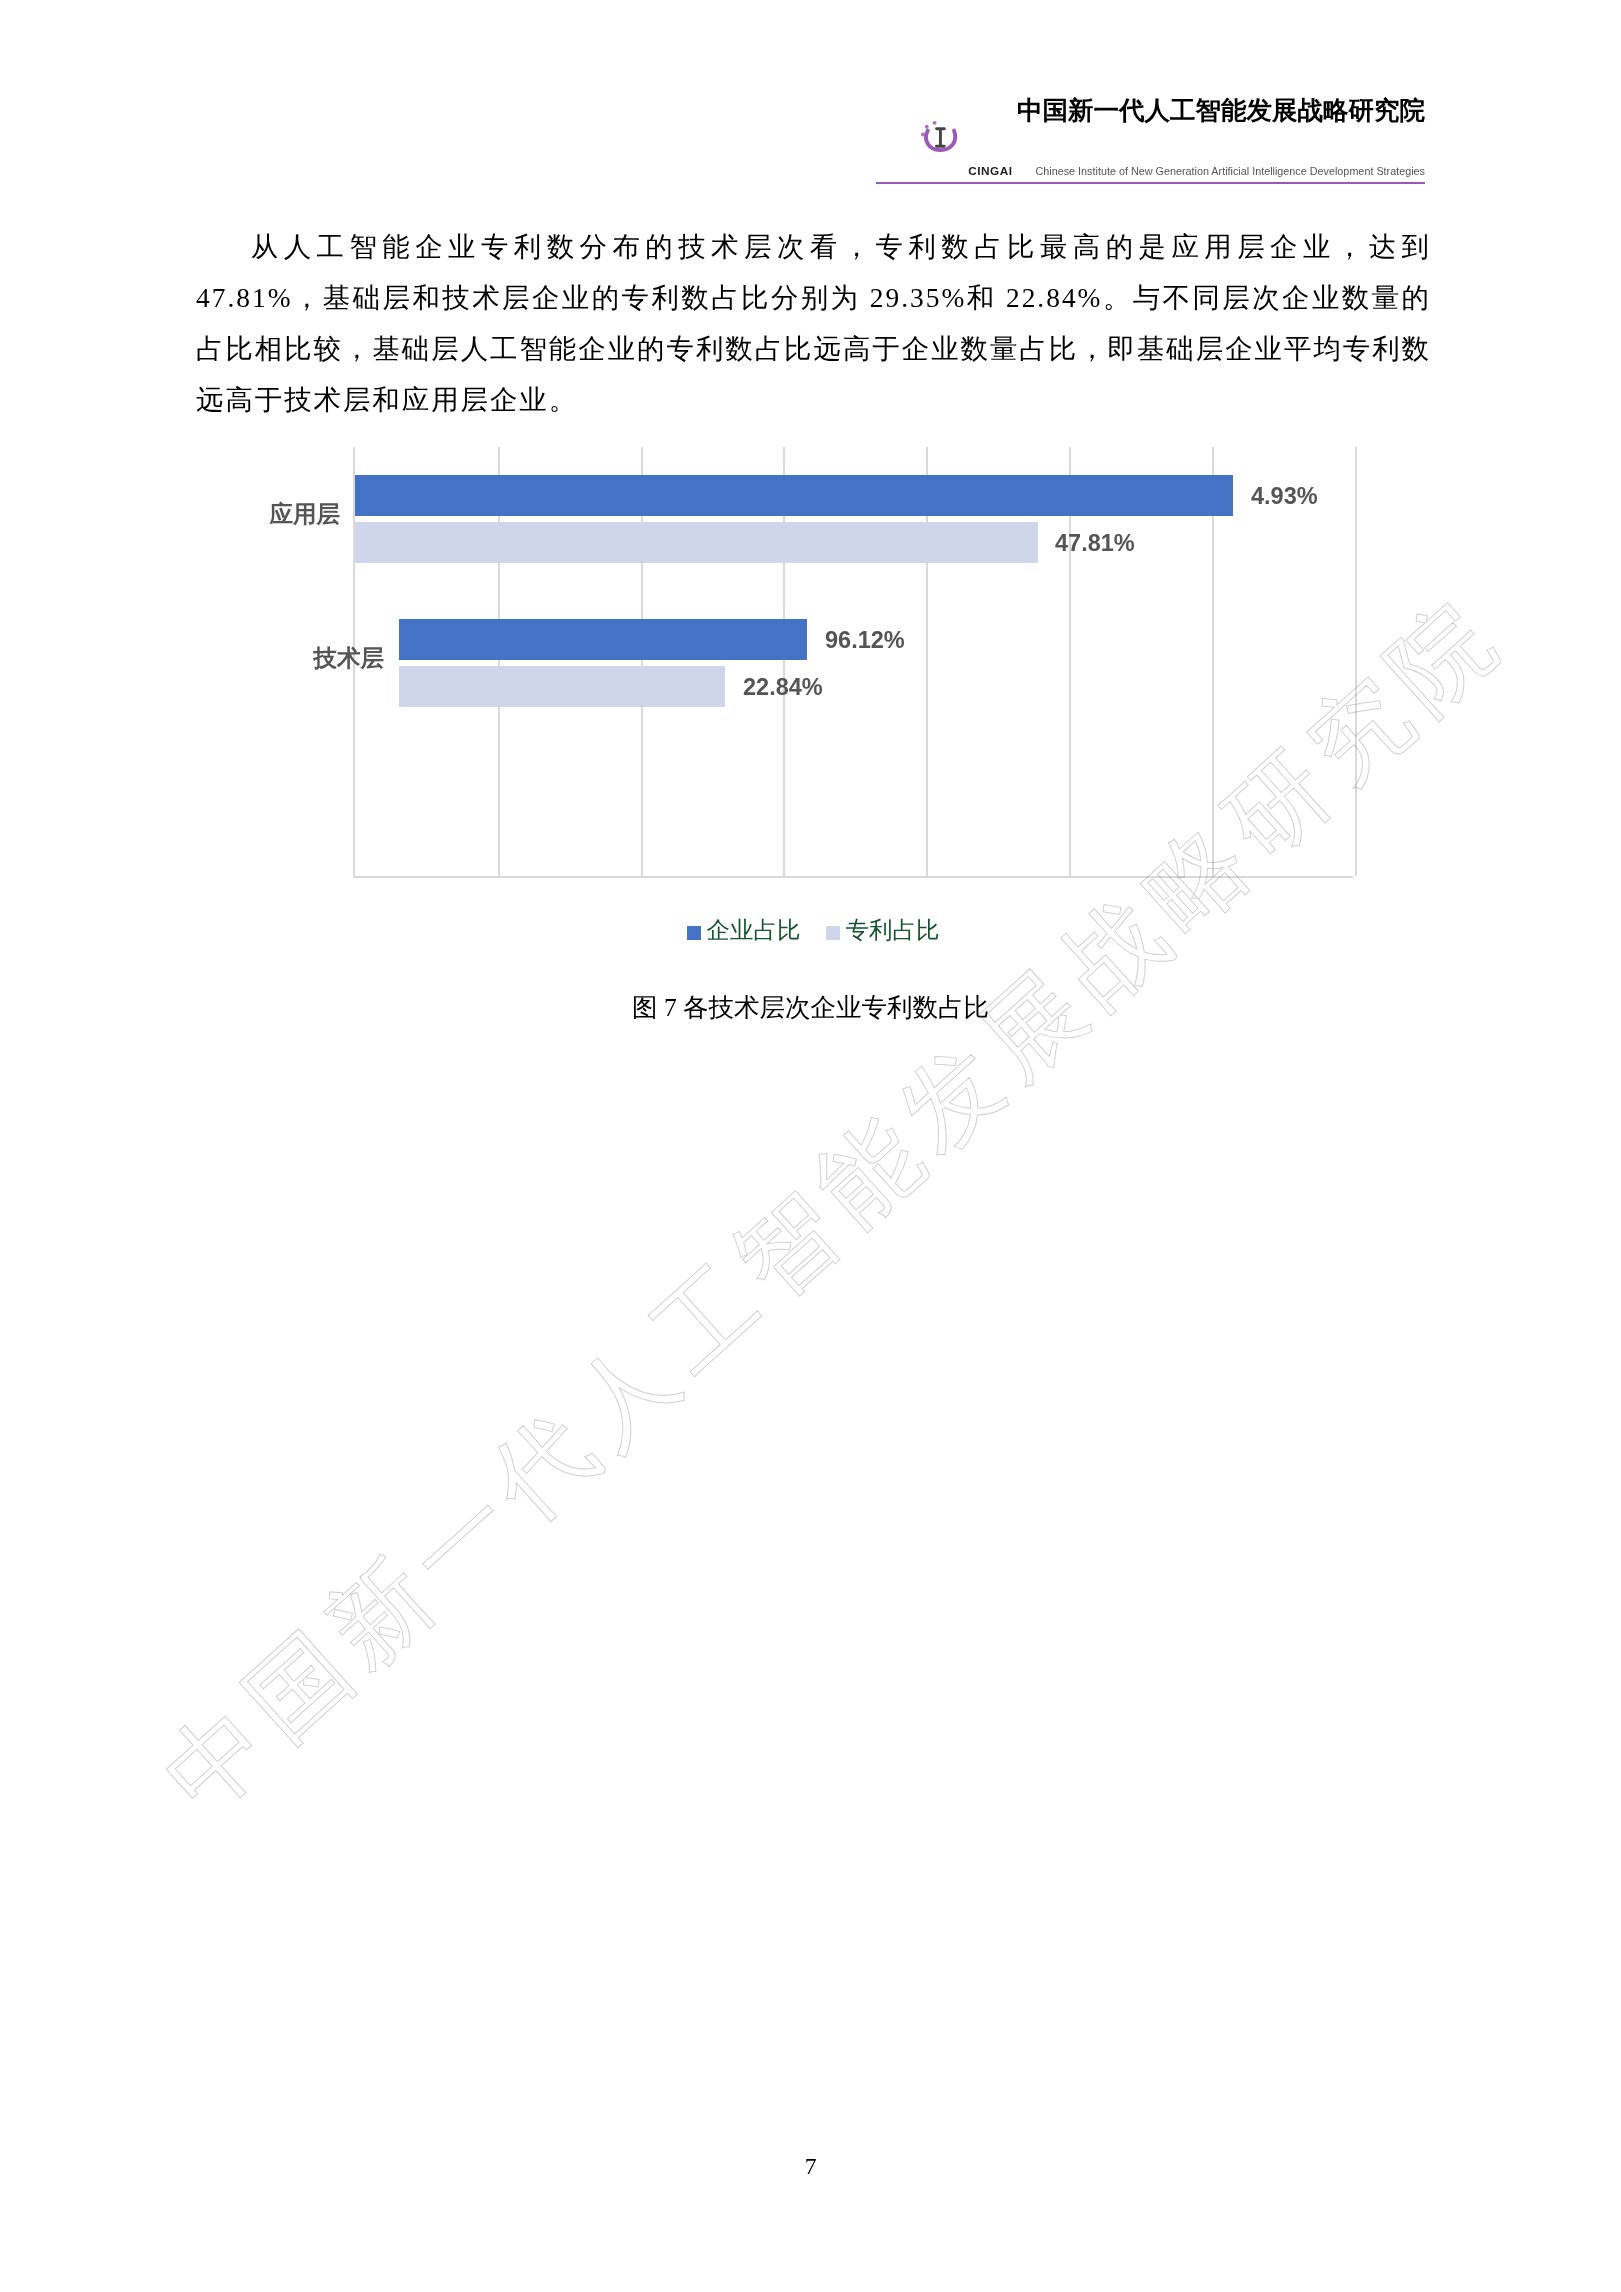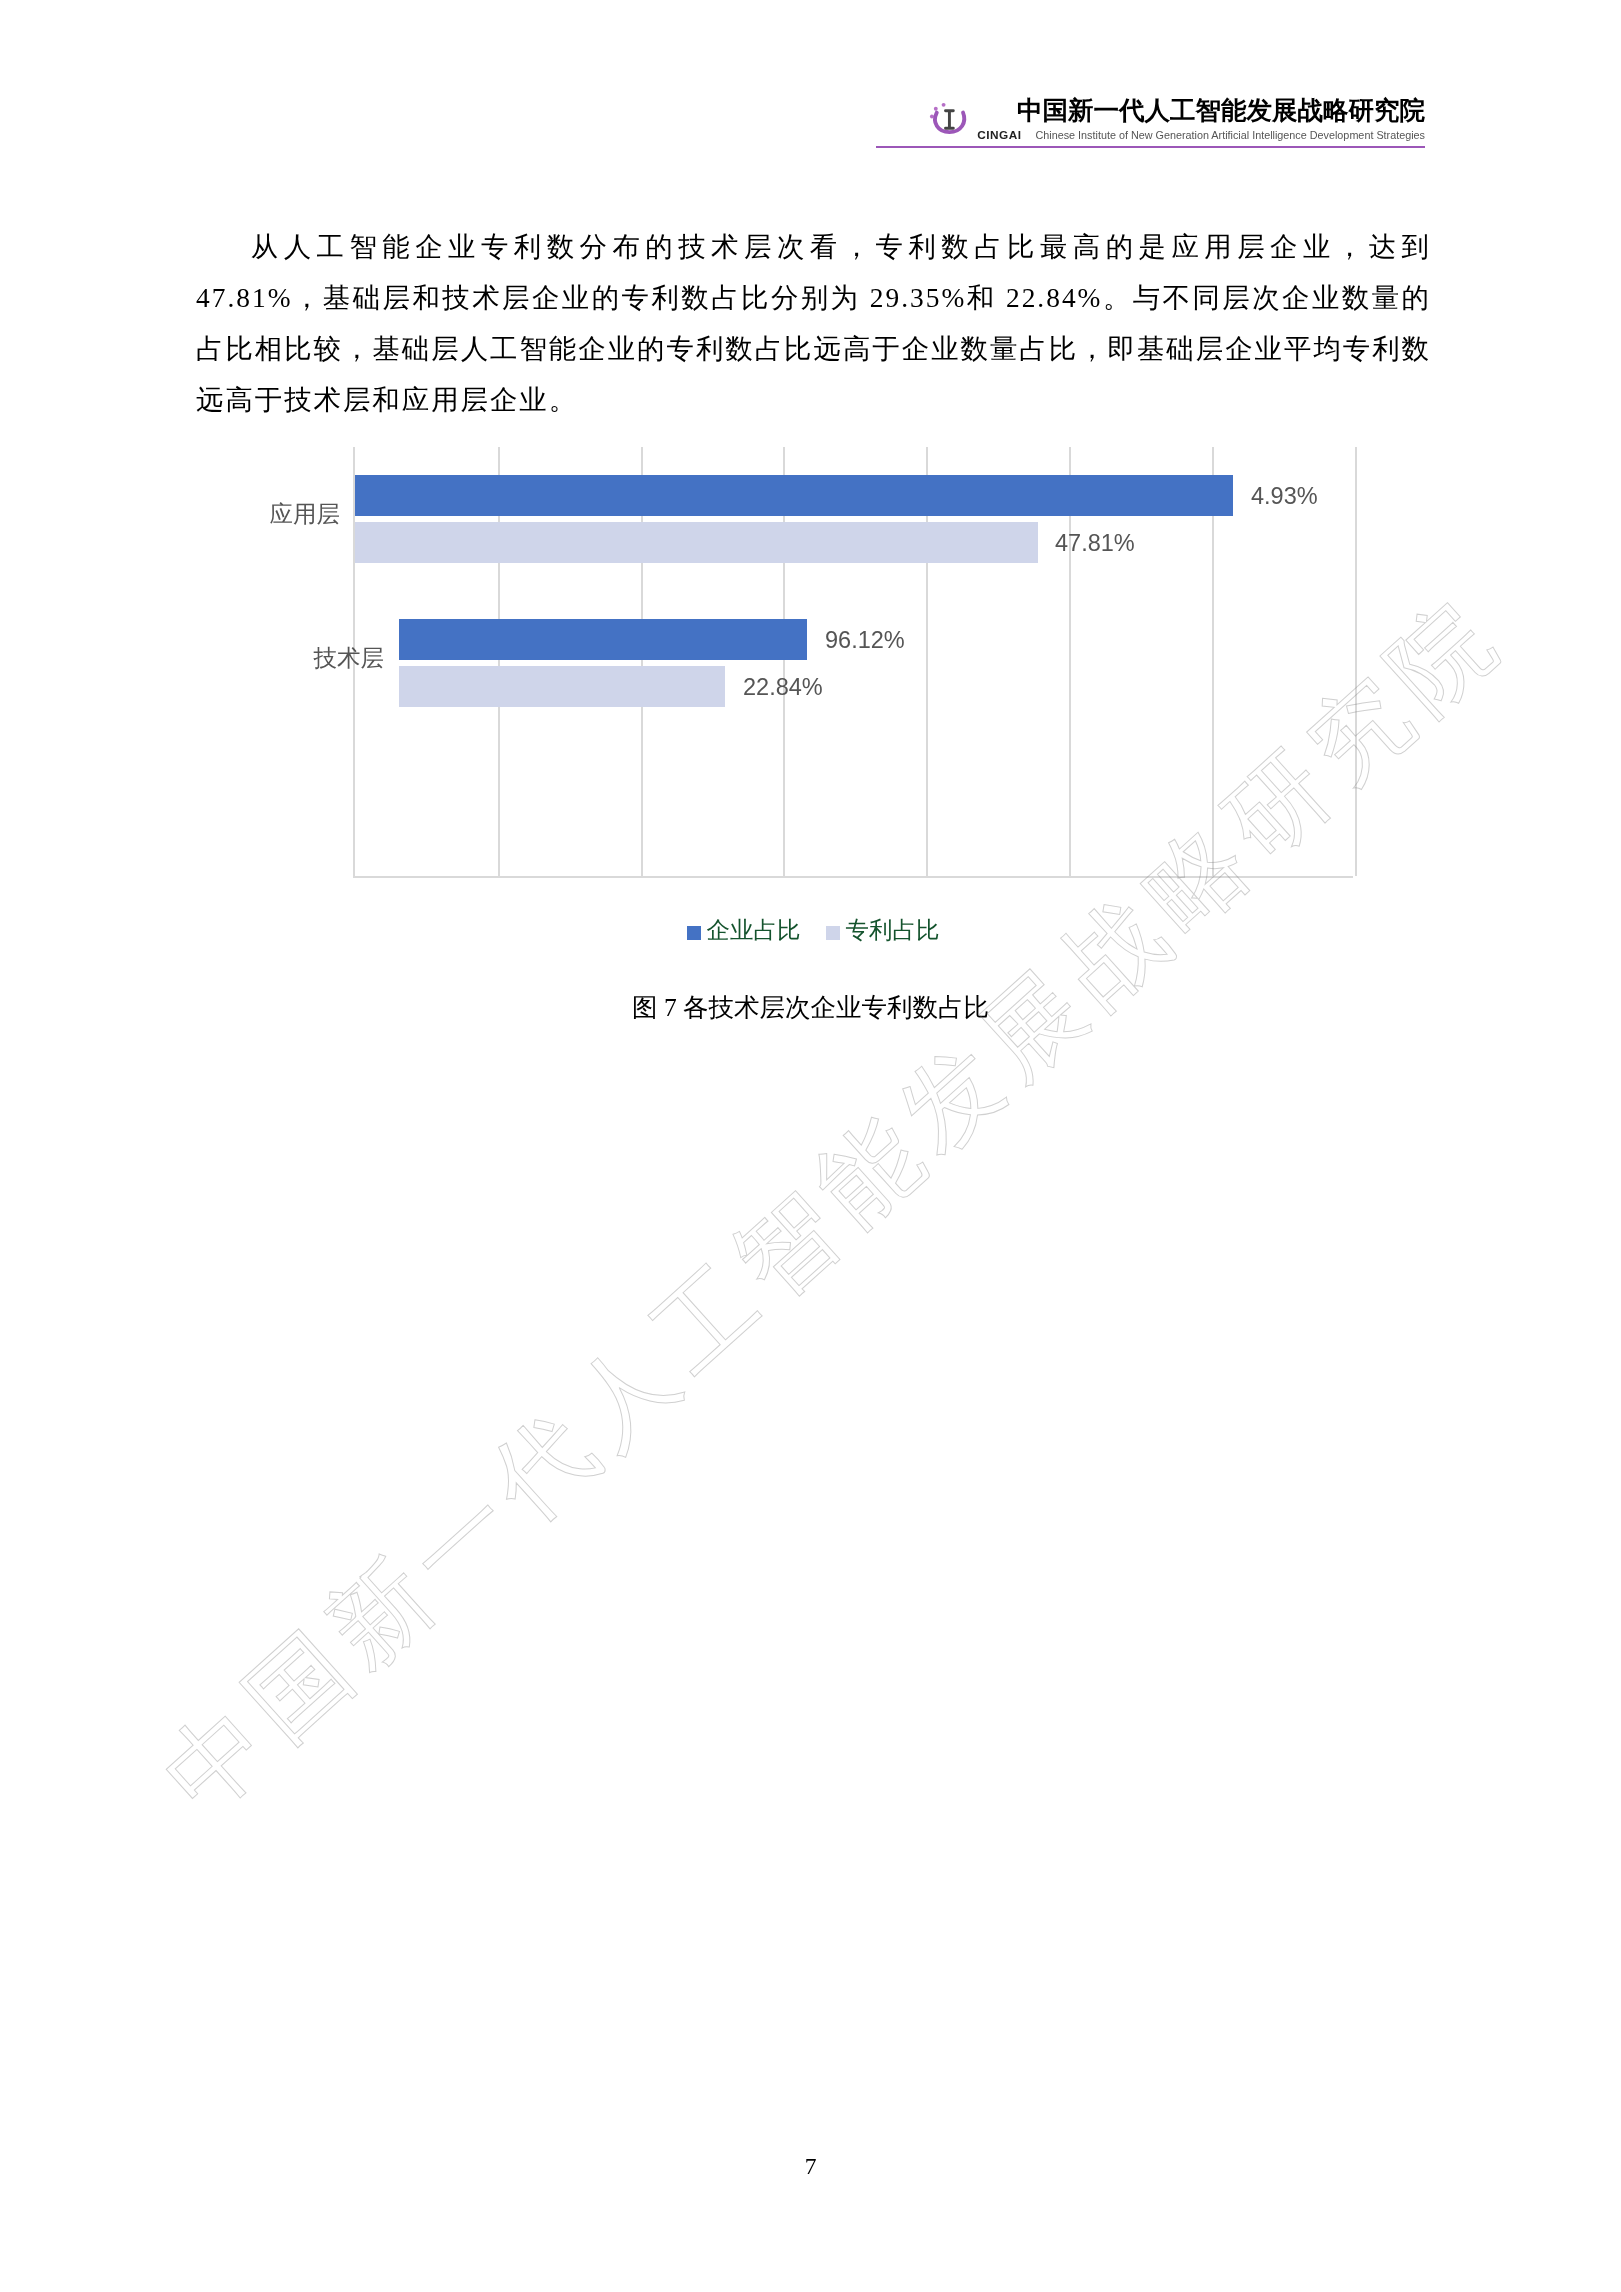--- a/index.html
+++ b/index.html
@@ -24,21 +24,21 @@
     .logo-icon svg { width: 100%; height: 100%; }
     .logo-text-main {
       font-family: "SimHei", "黑体", sans-serif;
       font-size: 25.5px; font-weight: bold; color: #000;
     }
     .logo-text-sub {
       font-family: Arial, sans-serif;
       font-size: 10.8px; color: #555;
       text-align: right;
     }
-    .logo-sub-row { display: flex; align-items: baseline; justify-content: flex-end; gap: 14px; }
+    .logo-sub-row { display: flex; align-items: baseline; justify-content: flex-end; gap: 23px; margin-top: 36px; }
     .logo-cingai { font-family: Arial, sans-serif; font-size: 11.8px; font-weight: bold; color: #222; letter-spacing: 0.5px; }
     .header-rule {
       margin-top: 3.9px;
       border-top: 2px solid #9c57b8;
     }
     .body-text {
       position: absolute;
       top: 222px;
       left: 196px;
       width: 1235px;
@@ -69,20 +69,21 @@
       position: absolute;
       top: 0; bottom: 0;
       width: 0;
       border-left: 2px solid #d9d9d9;
     }
     .cat {
       position: absolute;
       left: 0;
       width: 100%;
       height: 137px;
+      font-weight: bold;
     }
     .cat-label {
       position: absolute;
       left: -108px;
       top: 51px;
       width: 93px;
       text-align: right;
       font-size: 23.5px;
       color: #555;
       font-family: "SimSun", "宋体", serif;

